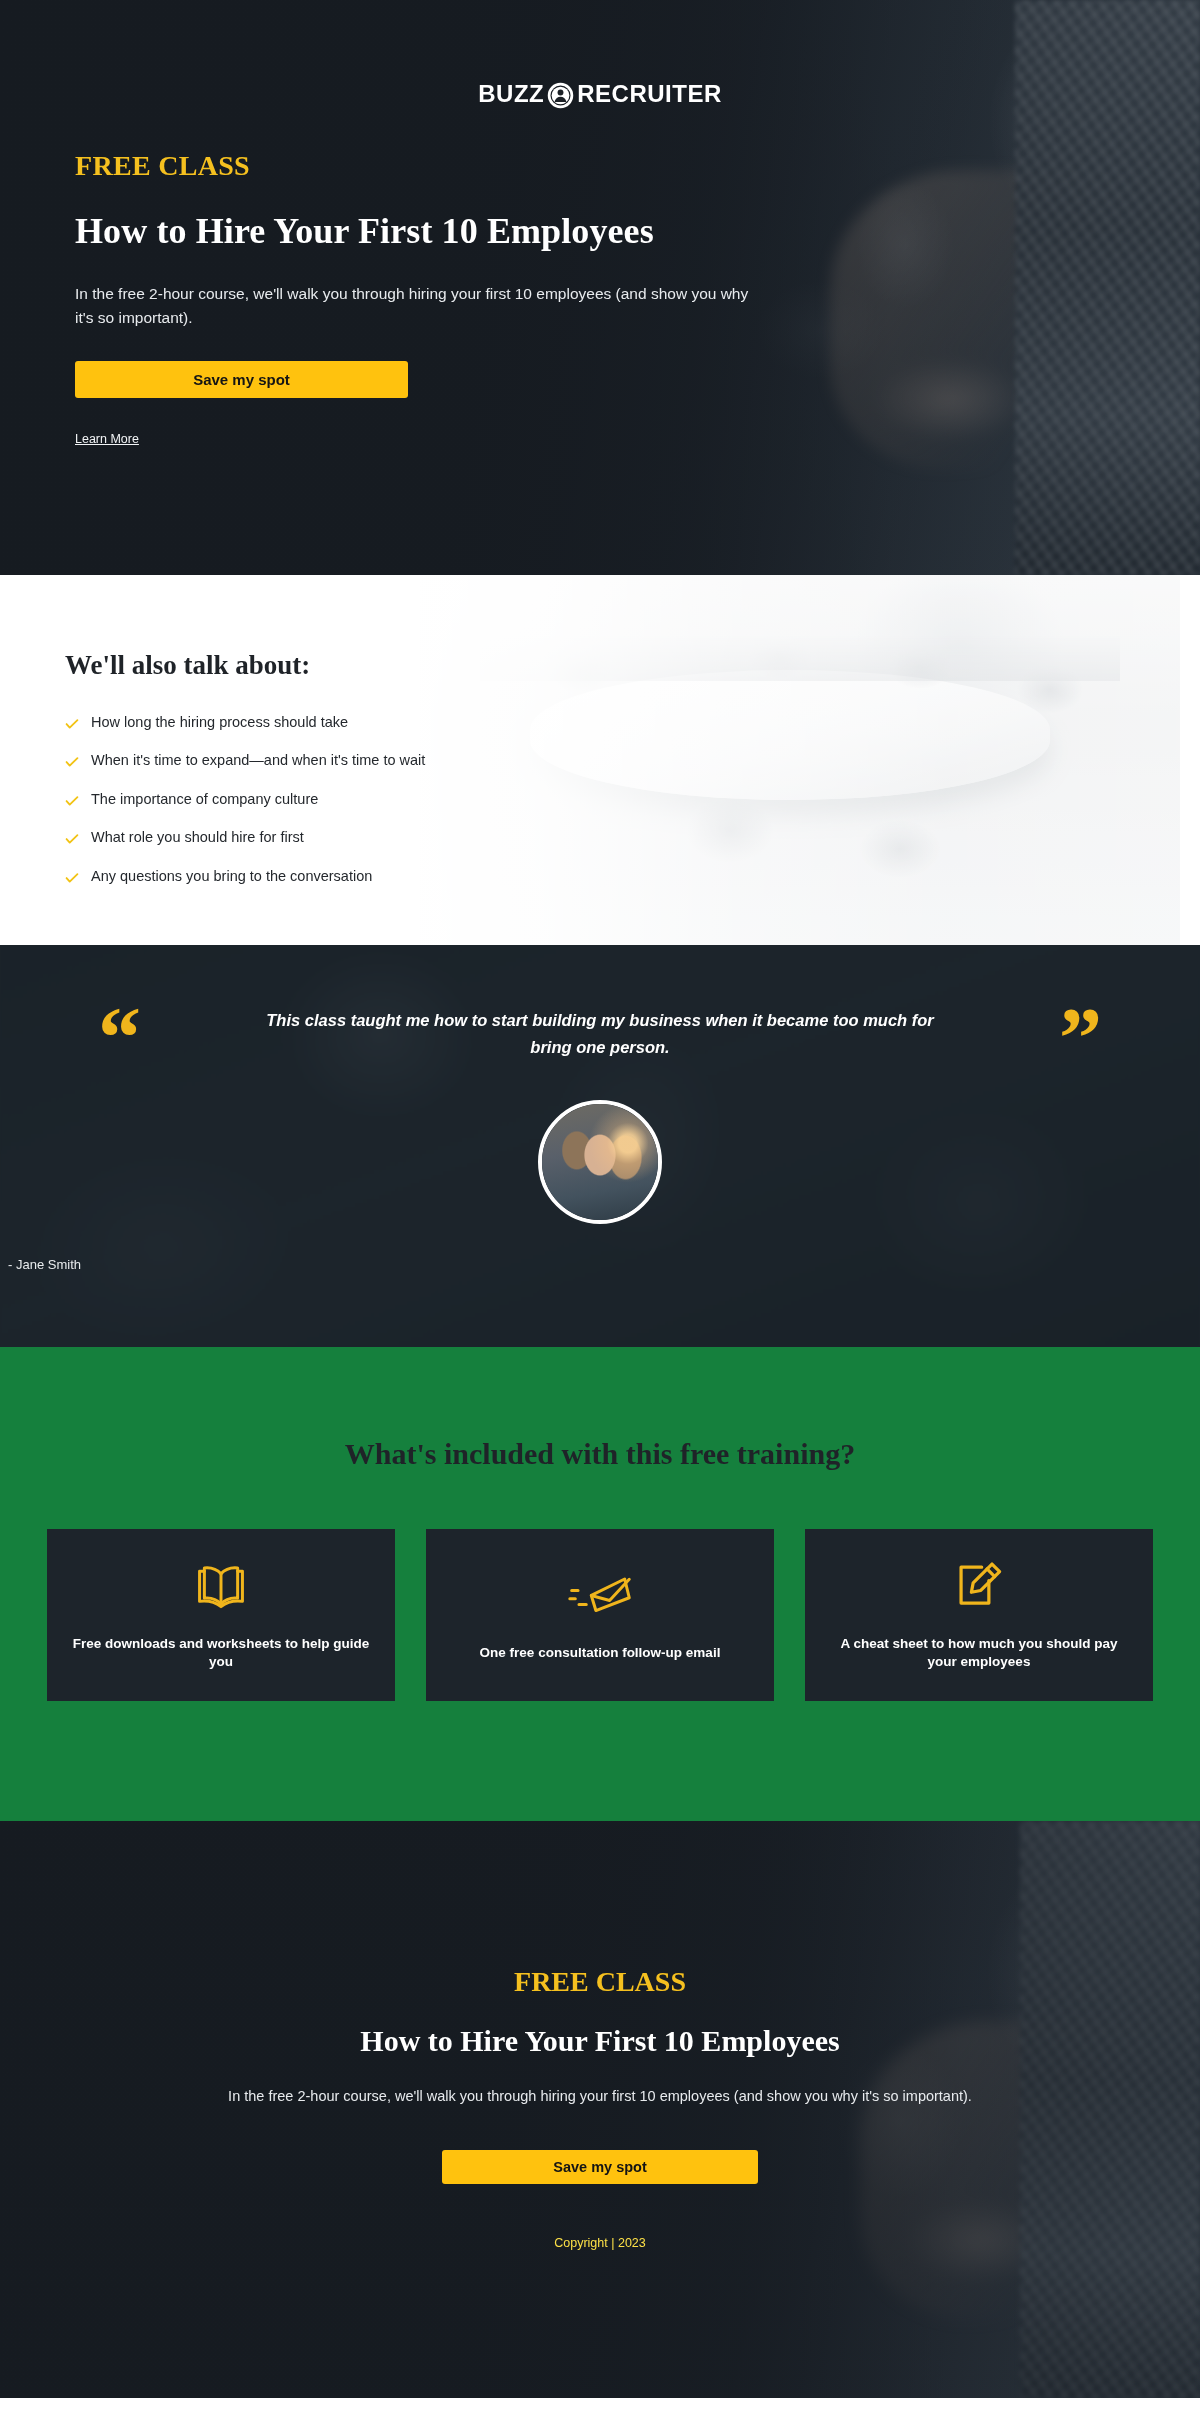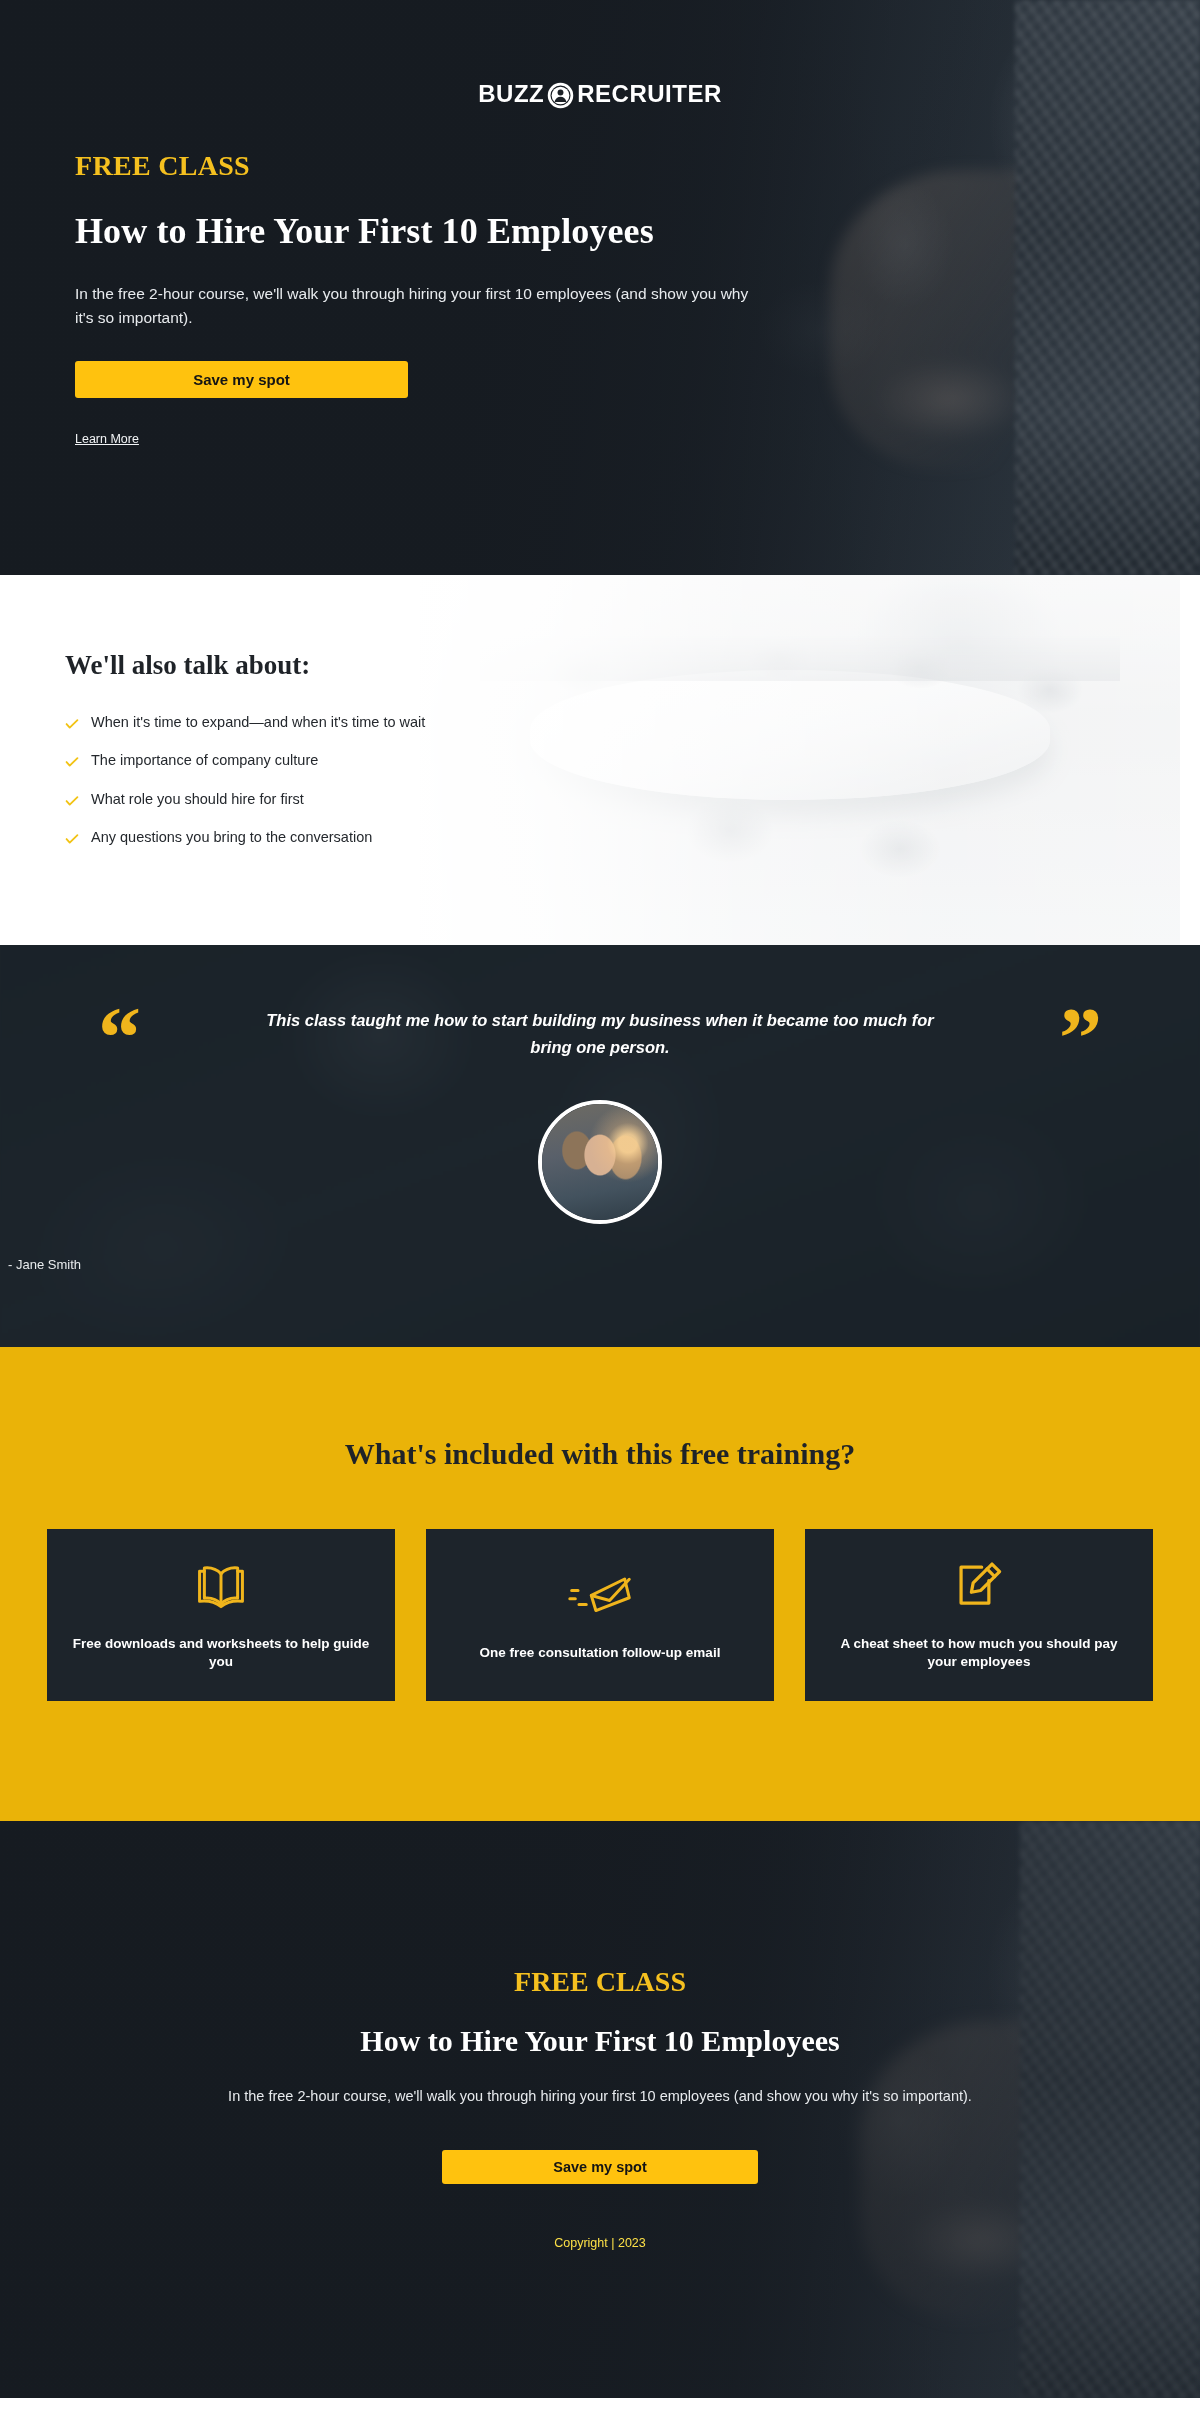--- a/index.html
+++ b/index.html
@@ -246,21 +246,21 @@
   }
   .quote-author {
     position: absolute; top: 312px; left: 8px; width: 1200px;
     color: #e9ecee;
     font-size: 13px;
   }
 
   
   .included {
     width: 1200px;
-    background: #eab308;
+    background: #15803d;
     padding: 90px 0 120px 0;
   }
   .included-title {
     text-align: center;
     color: #1f2328;
     font-family: "Liberation Serif", serif;
     font-weight: 700;
     font-size: 30px;
   }
   .cards {
@@ -402,20 +402,28 @@
     </div>
   </section>
 
   <section class="talk">
     <div class="talk-photo"></div>
     <div class="talk-fade"></div>
 
     <div class="talk-inner">
       <h2 class="talk-title">We'll also talk about:</h2>
       <ul class="talk-list">
+        <li class="talk-item">
+          <span class="check">
+            <svg viewBox="0 0 16 16" width="14" height="14" aria-hidden="true">
+                <path d="M1.8 8.1l3.6 4 8.8-8.5" fill="none" stroke="#f2c314" stroke-width="2.1" stroke-linecap="round" stroke-linejoin="round"></path>
+              </svg>
+          </span>
+          <span>How long the hiring process should take</span>
+        </li>
         <li class="talk-item">
           <span class="check">
             <svg viewBox="0 0 16 16" width="14" height="14" aria-hidden="true">
                 <path d="M1.8 8.1l3.6 4 8.8-8.5" fill="none" stroke="#f2c314" stroke-width="2.1" stroke-linecap="round" stroke-linejoin="round"></path>
               </svg>
           </span>
           <span>When it's time to expand—and when it's time to wait</span>
         </li>
         <li class="talk-item">
           <span class="check">

